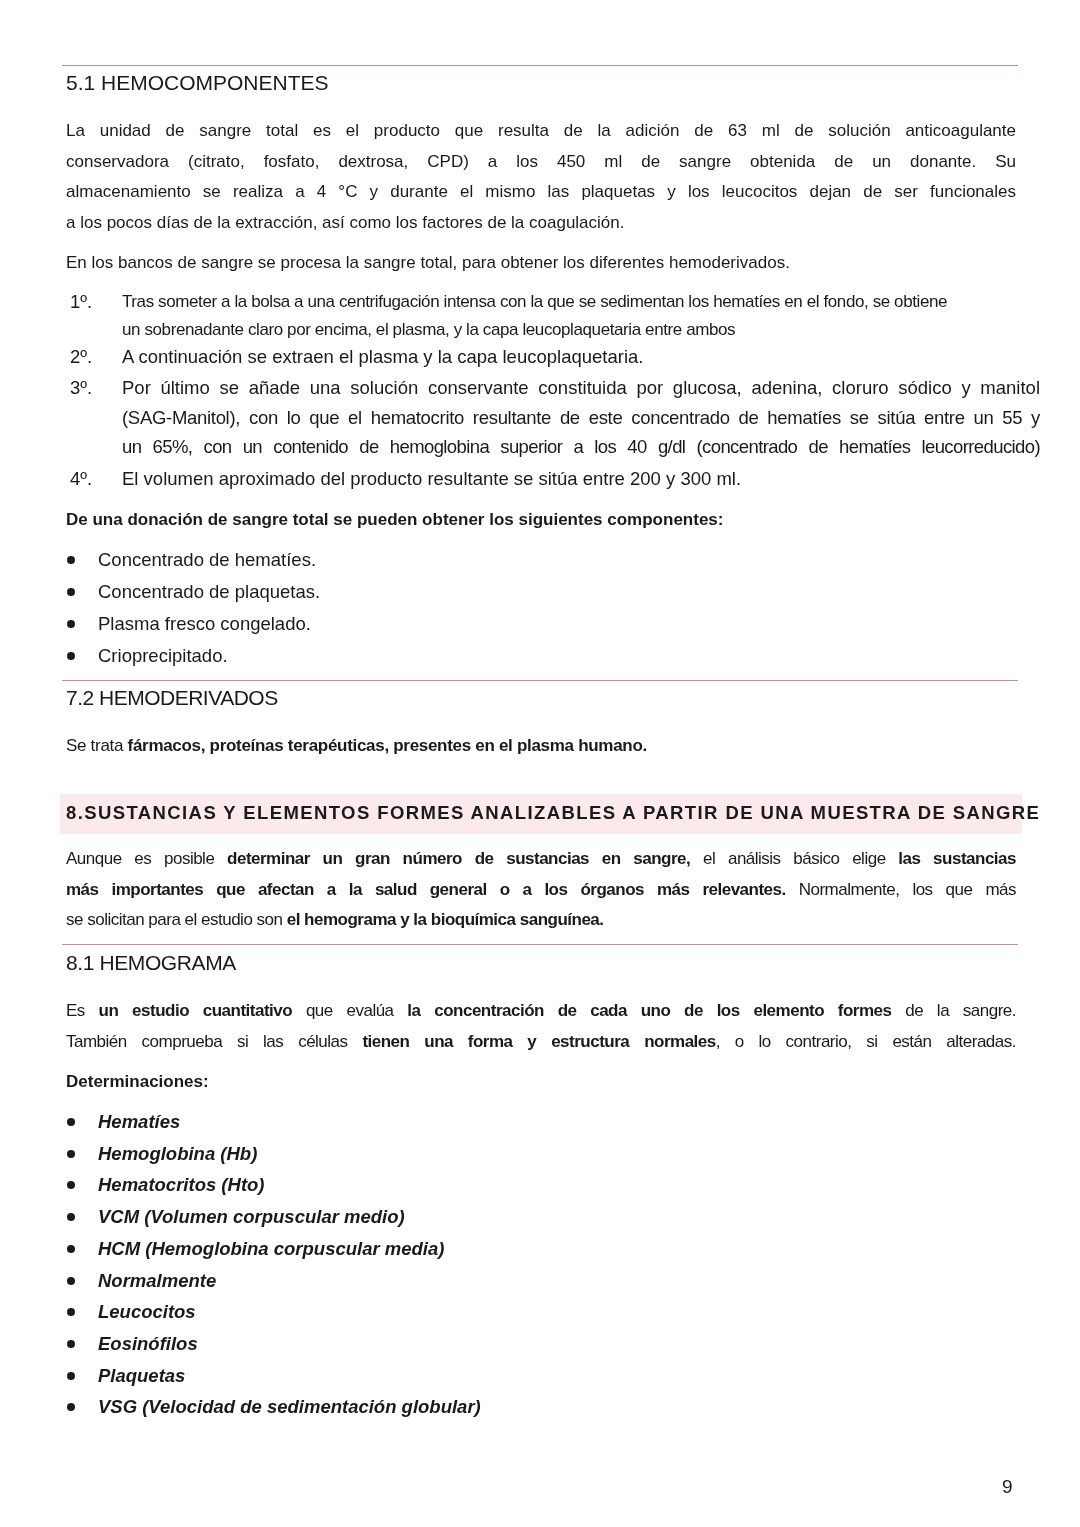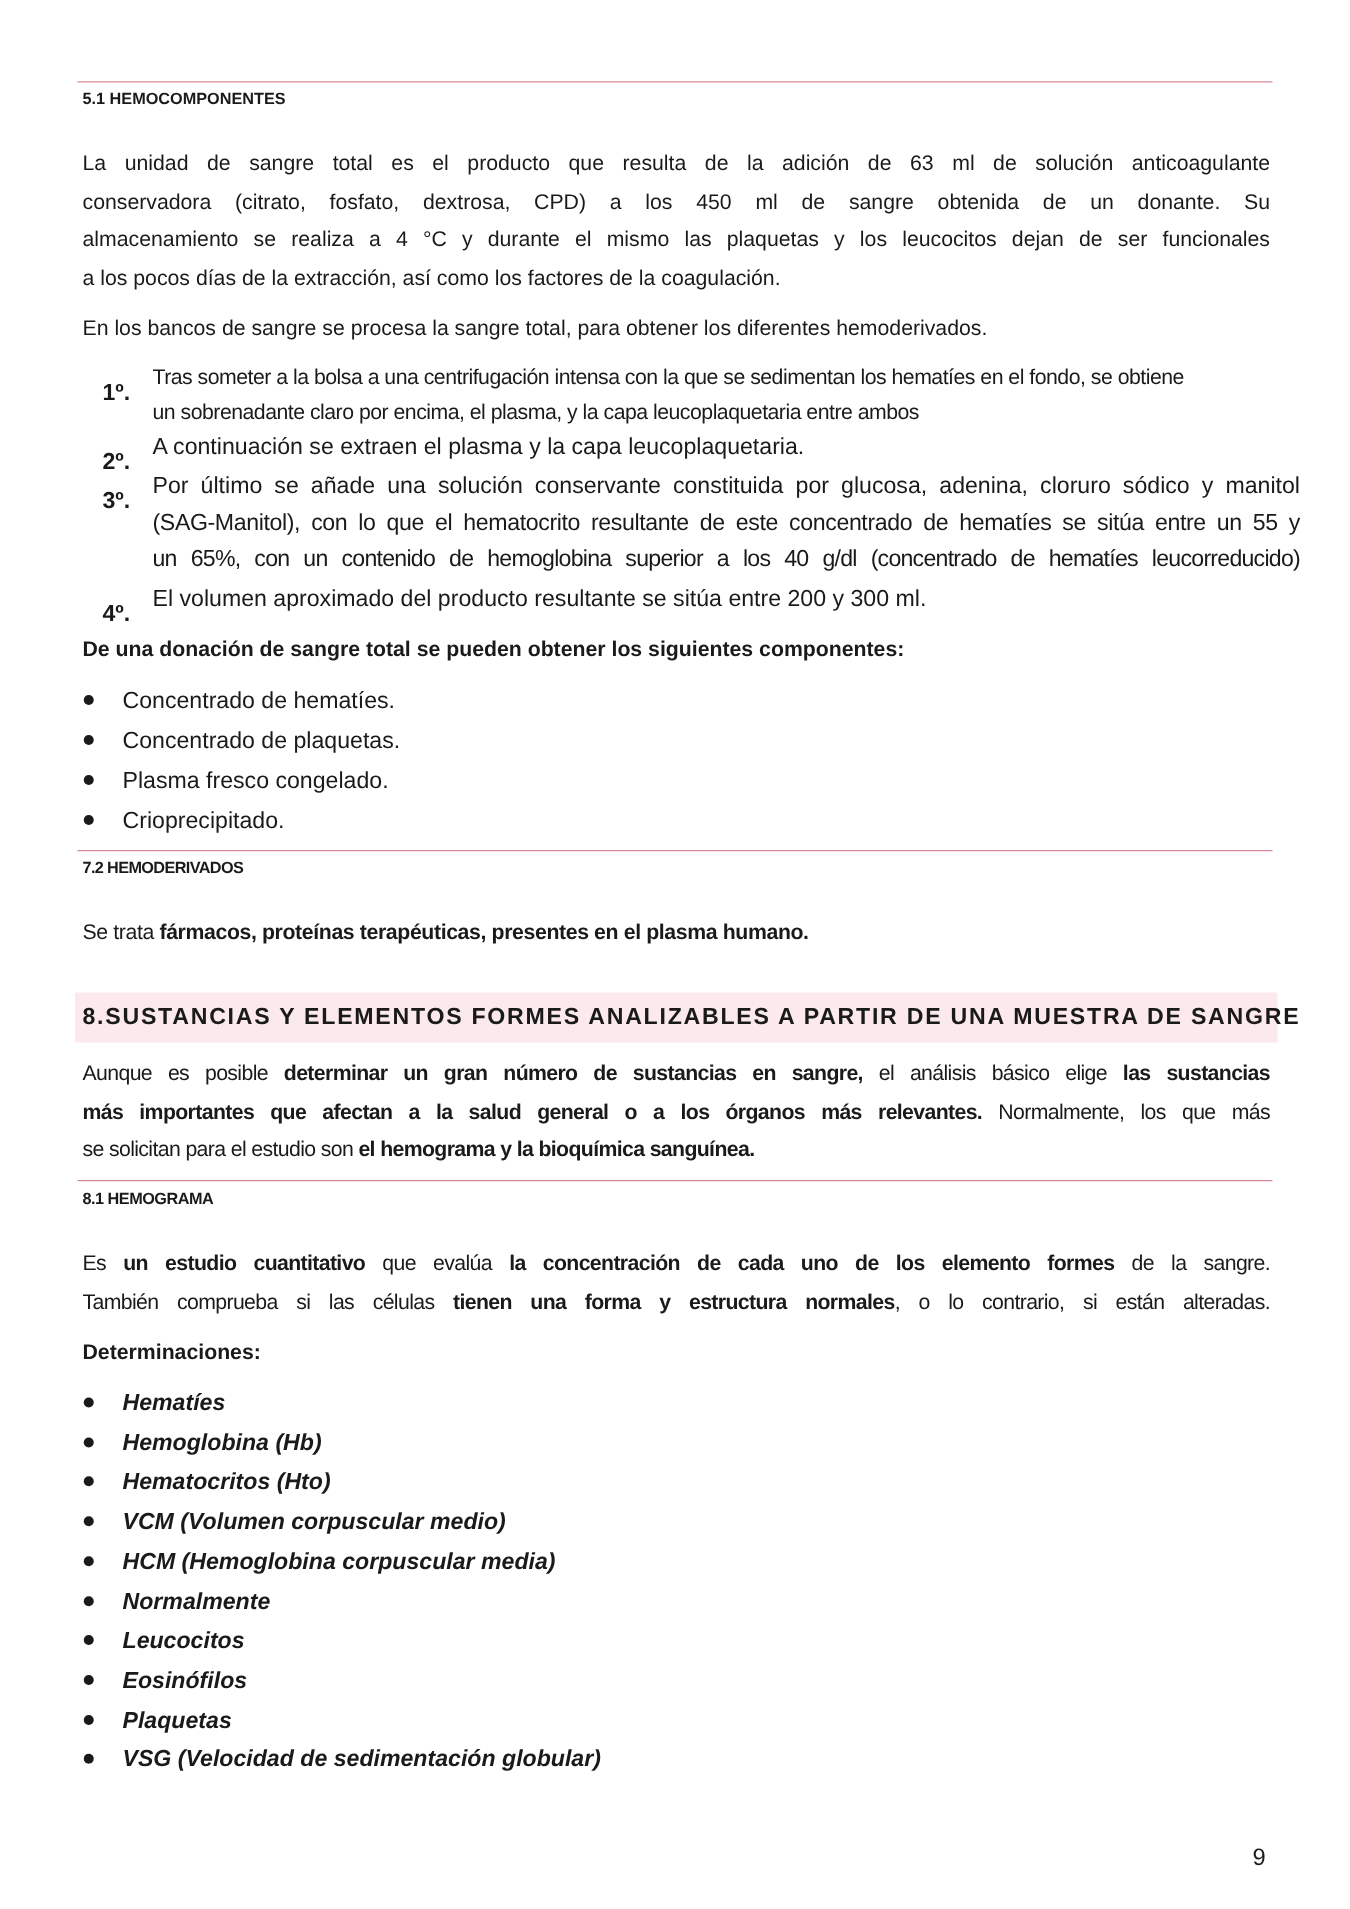--- a/index.html
+++ b/index.html
@@ -7,31 +7,31 @@
     width: 1080px; height: 1527px; position: relative; overflow: hidden;
     font-family: "Liberation Sans", "DejaVu Sans", sans-serif;
     color: #1a1a1a;
   }
   .page { position: absolute; left: 0; top: 0; width: 1080px; height: 1527px; }
   .rule {
     position: absolute; left: 62px; width: 956px; height: 0;
     border-top: 1.5px solid #d48a94;
   }
   .h2 {
-    position: absolute; left: 66px; font-weight: bold; font-size: 13px;
+    position: absolute; left: 66px; font-weight: normal; font-size: 21px;
     letter-spacing: 0px;
   }
   .p {
     position: absolute; left: 66px; width: 950px; font-size: 17px; line-height: 30.5px;
     text-align: justify;
   }
   .p .b { font-weight: bold; }
   .narrow { letter-spacing: -0.3px; }
   .num-item { position: absolute; left: 66px; width: 950px; font-size: 18.5px; line-height: 29.5px; }
-  .num-item .n { position: absolute; left: 16px; font-weight: bold; margin-top: 12px; }
+  .num-item .n { position: absolute; left: 4px; font-weight: normal; }
   .num-item .t { position: absolute; left: 32px; width: 918px; text-align: justify; margin-left: 24px; }
   .small { font-size: 17px; letter-spacing: -0.4px; }
   .bullet { position: absolute; left: 66px; font-size: 18.5px; line-height: 30px; }
   .bullet .dot {
     position: absolute; left: 1px; top: 11px; width: 8px; height: 8px;
     border-radius: 50%; background: #1a1a1a;
   }
   .bullet .t { position: absolute; left: 32px; white-space: nowrap; text-align: right; }
   .bullet.bold .t { font-weight: bold; font-style: italic; }
   .banner {

